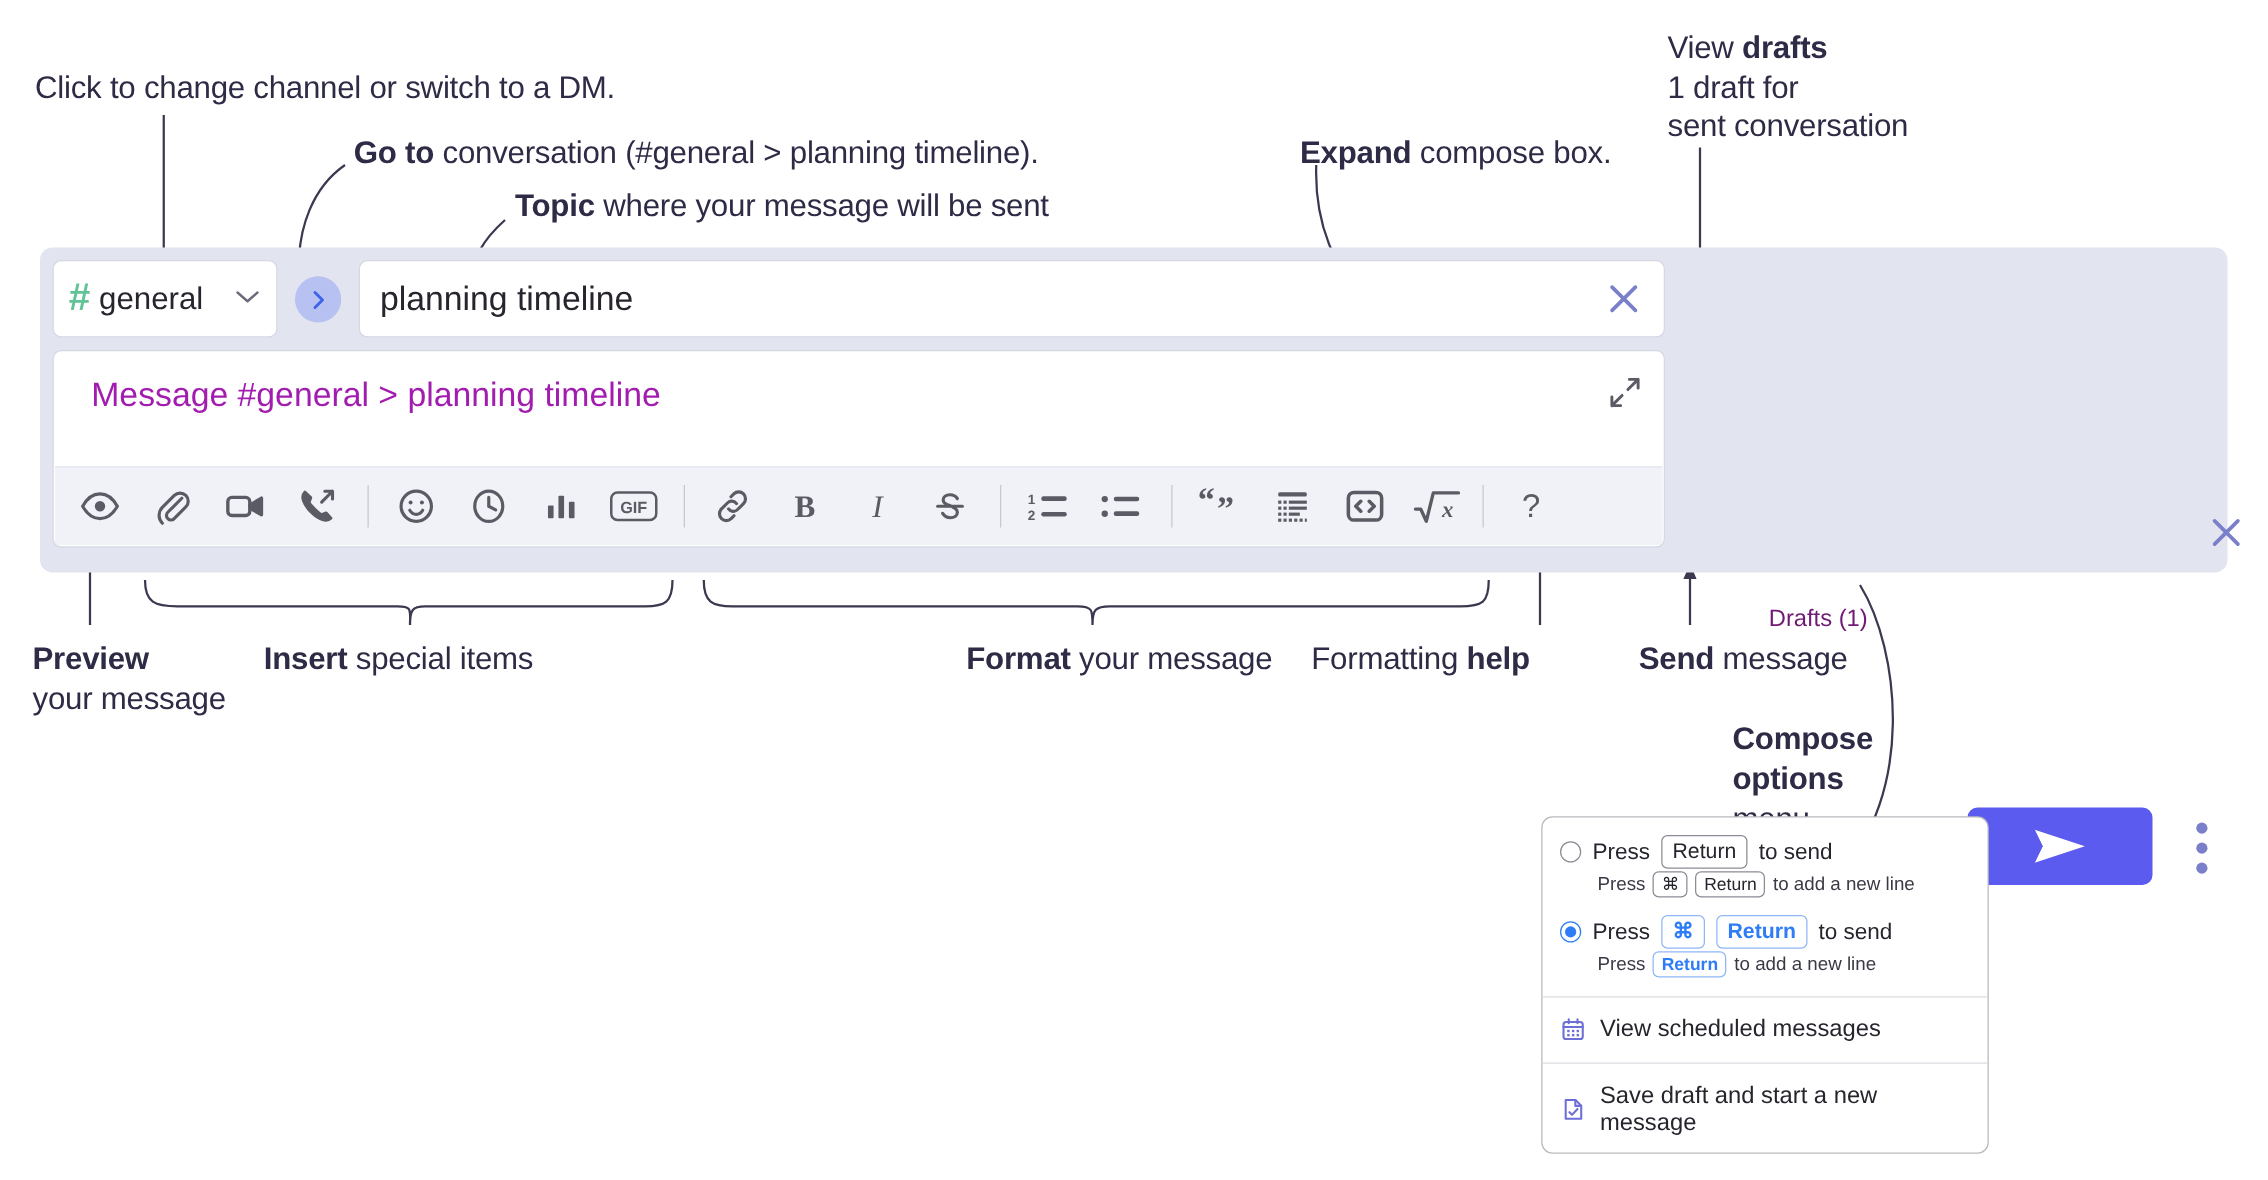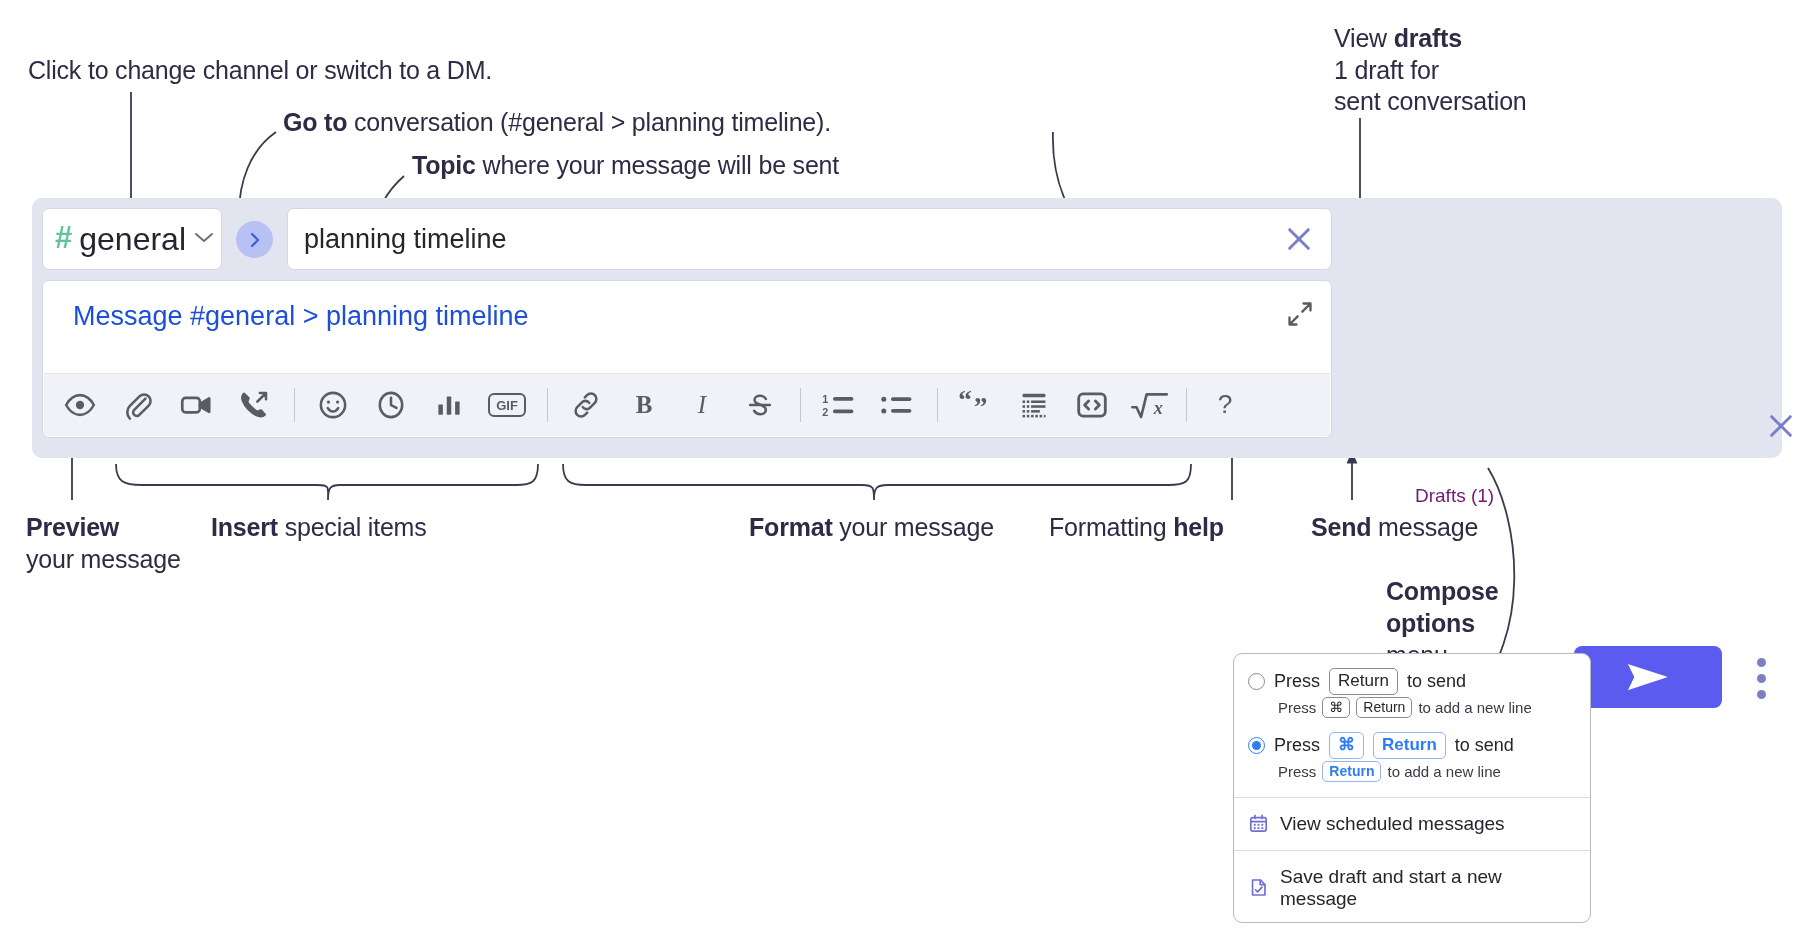--- a/index.html
+++ b/index.html
@@ -51,21 +51,21 @@
     box-sizing:border-box;
     display:flex;align-items:center;
     padding:0 12px;
     gap:7px;
     cursor:pointer;
   }
   #channel-select .hash{
     color:#62c496;font-size:31px;font-weight:700;line-height:1;
     transform:translateY(-2px);
   }
-  #channel-select .cname{font-size:32px;color:#25252e;}
+  #channel-select .cname{font-size:25px;color:#25252e;}
   #channel-select .chev{margin-left:auto;color:#6b6b7b;}
 
   #goto-button{
     position:absolute;left:194px;top:13px;
     width:37px;height:37px;border-radius:50%;
     background:#b7c1f2;
     display:flex;align-items:center;justify-content:center;
     cursor:pointer;
   }
   #topic-field{
@@ -86,21 +86,21 @@
     position:absolute;left:0;top:72px;
     width:1290px;height:158px;
     background:#ffffff;
     border:1px solid #d5d7e3;
     border-radius:7px;
     box-sizing:border-box;
     overflow:hidden;
   }
   #message-placeholder{
     position:absolute;left:30px;top:20px;
-    font-size:27px;color:#1d4ed8;
+    font-size:27px;color:#a21caf;
   }
   #expand-button{
     position:absolute;right:14px;top:16px;
     width:34px;height:34px;
     display:flex;align-items:center;justify-content:center;
     cursor:pointer;
   }
   #toolbar{
     position:absolute;left:1px;right:1px;bottom:1px;
     height:63px;
@@ -196,37 +196,40 @@
   <div class="anno ital" style="left:28px;top:54px;">Click to change channel or switch to a DM.</div>
 
   <div class="anno" style="left:283px;top:106px;">
     <b>Go to</b><span> conversation (#general &gt; planning timeline).</span>
   </div>
 
   <div class="anno" style="left:412px;top:149px;">
     <b>Topic</b><span> where your message will be sent</span>
   </div>
 
+  <div class="anno" style="left:1040px;top:106px;">
+    <b>Expand</b><span> compose box.</span>
+  </div>
 
   <div class="anno" style="left:1334px;top:22px;">
     <span>View </span><b>drafts</b>
   </div>
   <div class="anno ital" style="left:1334px;top:54px;">1 draft for</div>
   <div class="anno ital" style="left:1334px;top:85px;">sent conversation</div>
 
   <div class="anno" style="left:26px;top:511px;">
     <b>Preview</b>
   </div>
   <div class="anno" style="left:26px;top:543px;">your message</div>
 
   <div class="anno" style="left:211px;top:511px;">
     <b>Insert</b><span> special items</span>
   </div>
 
-  <div class="anno" style="left:749px;top:511px;">
+  <div class="anno" style="left:773px;top:511px;">
     <b>Format</b><span> your message</span>
   </div>
 
   <div class="anno" style="left:1049px;top:511px;">
     <span>Formatting </span><b>help</b>
   </div>
 
   <div class="anno" style="left:1311px;top:511px;">
     <b>Send</b><span> message</span>
   </div>

